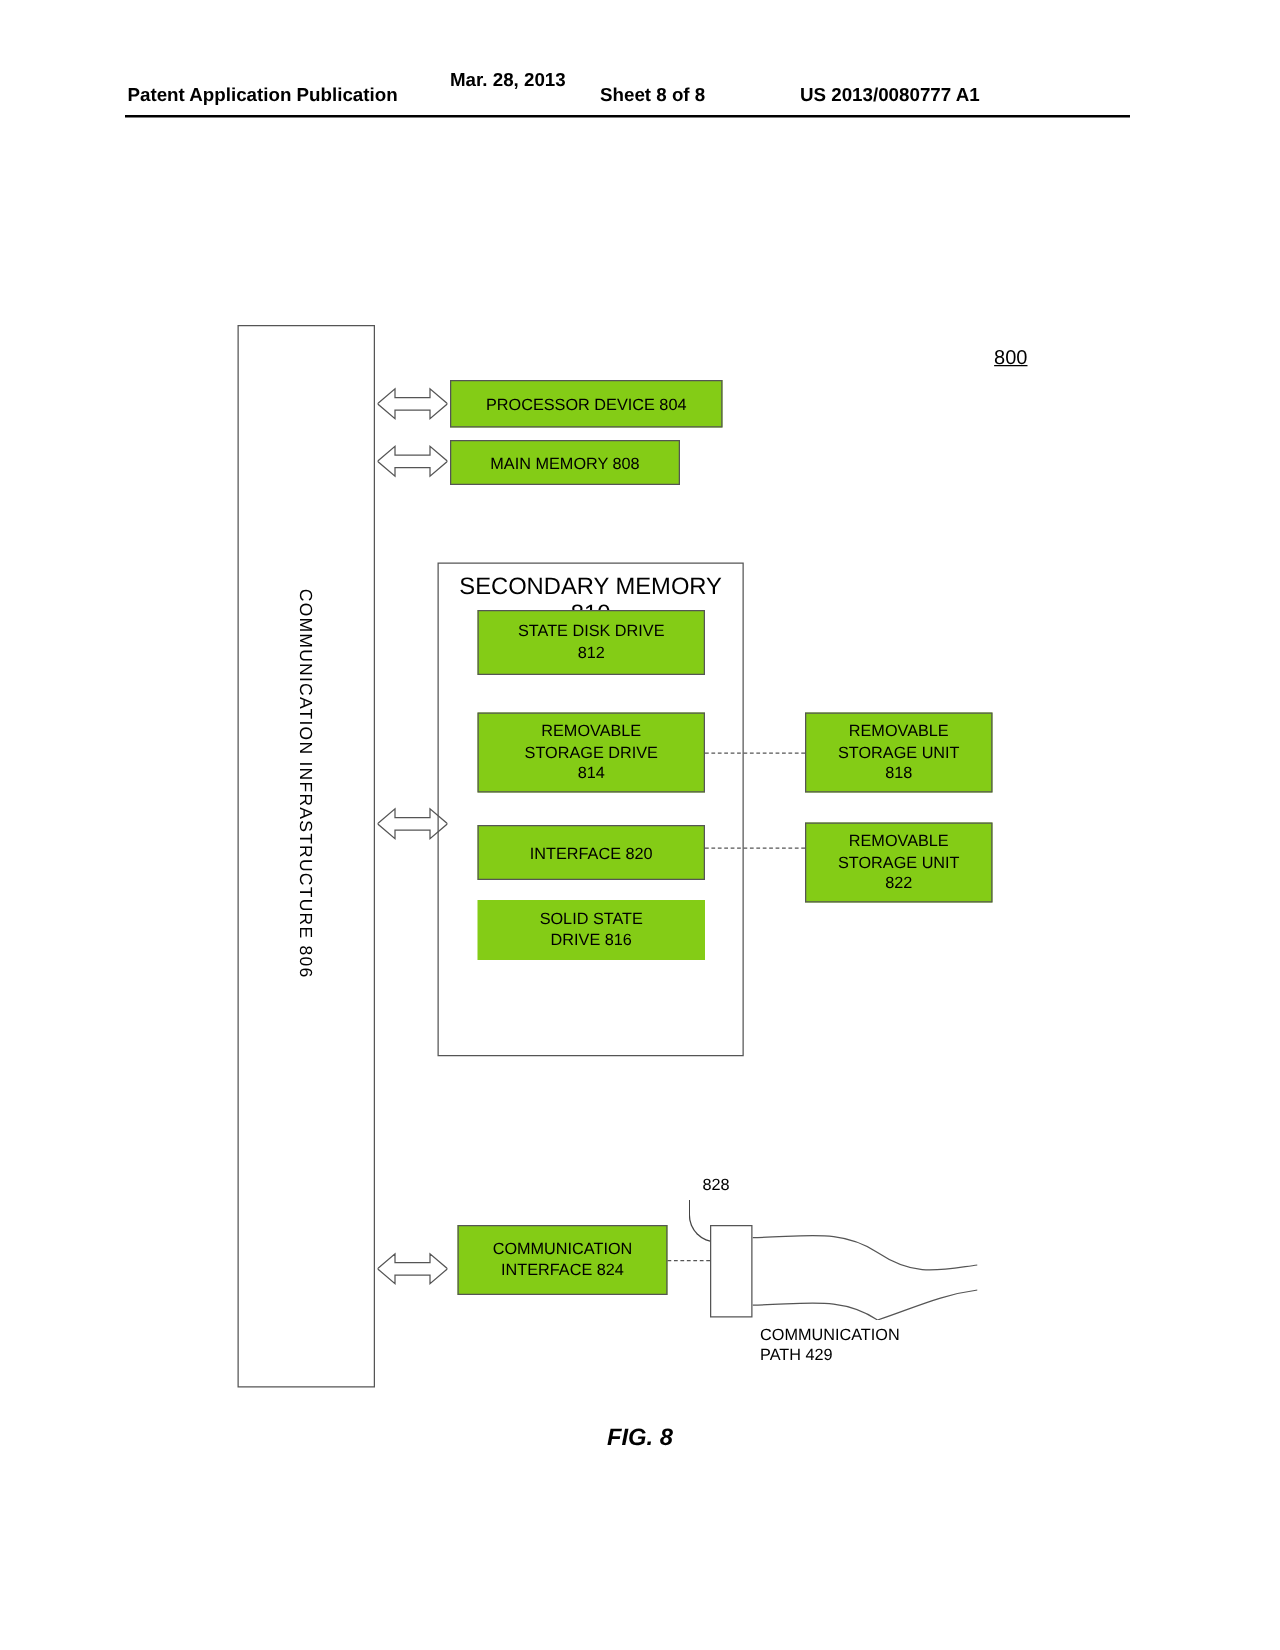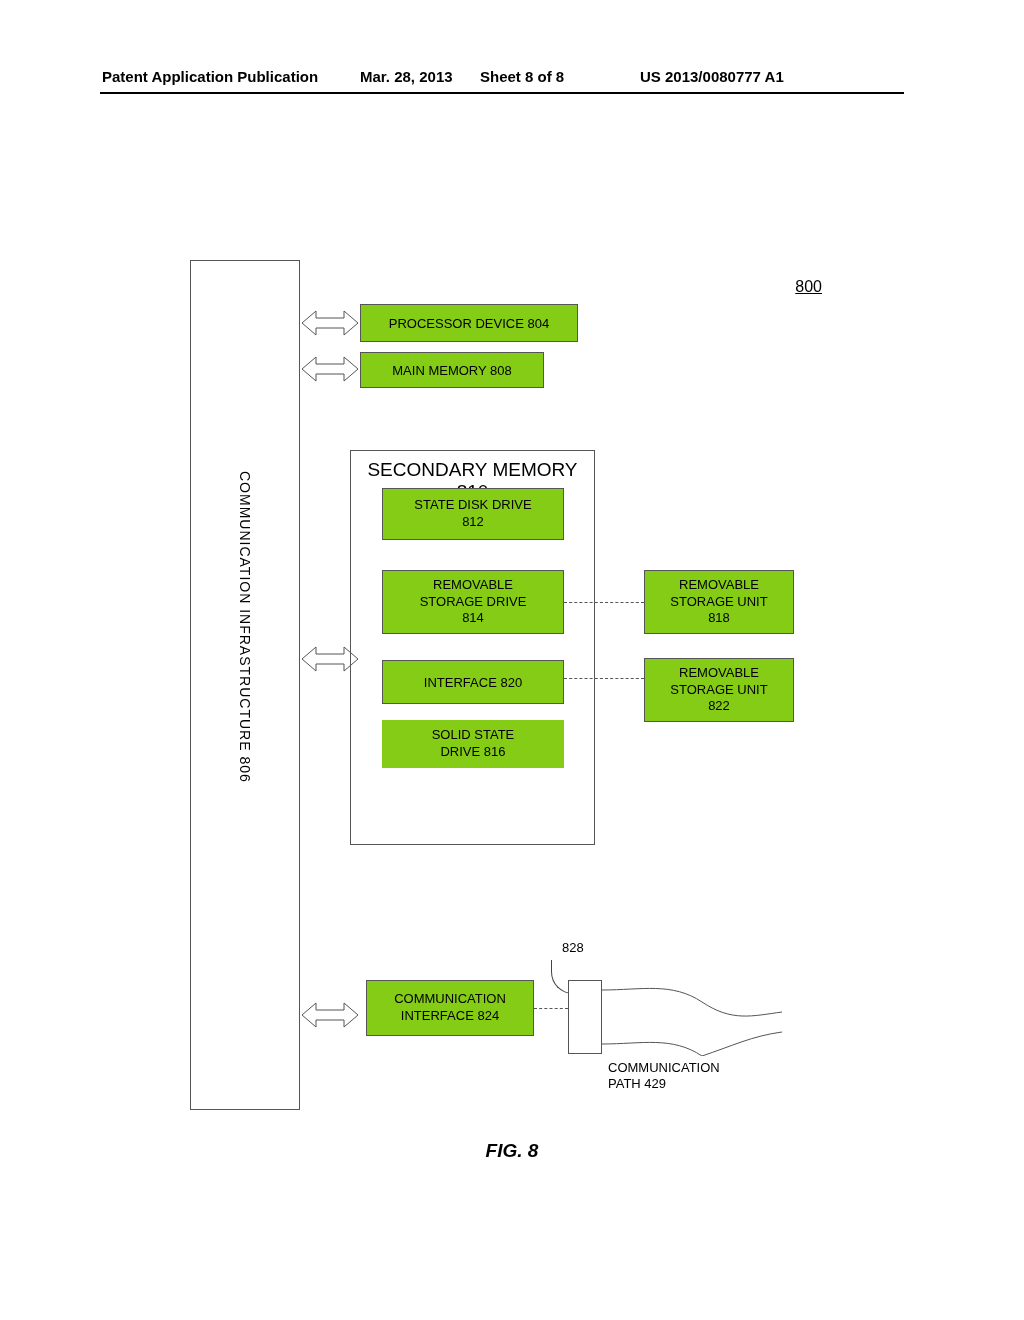--- a/index.html
+++ b/index.html
@@ -12,21 +12,21 @@
   }
   .header-line {
     position: absolute;
     top: 92px;
     left: 100px;
     width: 804px;
     border-top: 2px solid #000;
   }
   .hdr { position: absolute; font-size: 15px; font-weight: bold; }
   .hdr-left { top: 68px; left: 102px; }
-  .hdr-mid { top: 68px; left: 360px; }
+  .hdr-mid { top: 56px; left: 360px; }
   .hdr-sheet { top: 68px; left: 480px; font-weight: bold; }
   .hdr-right { top: 68px; left: 640px; }
 
   .page { position: absolute; top: 260px; left: 190px; width: 650px; height: 850px; }
 
   .comm-infra {
     position: absolute;
     left: 0; top: 0; width: 110px; height: 850px;
     border: 1px solid #555;
   }

